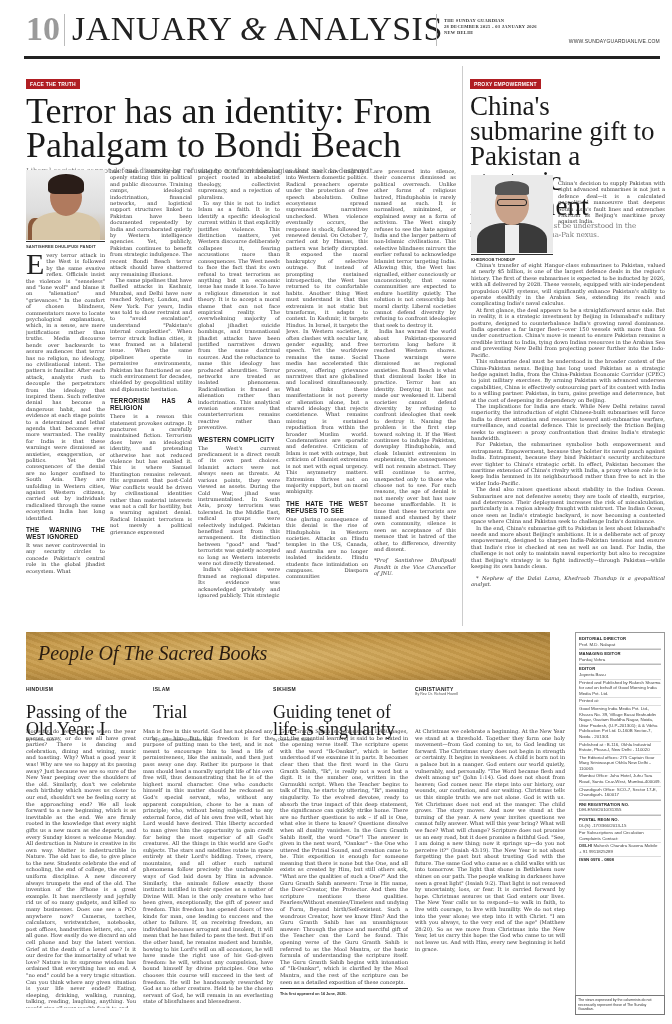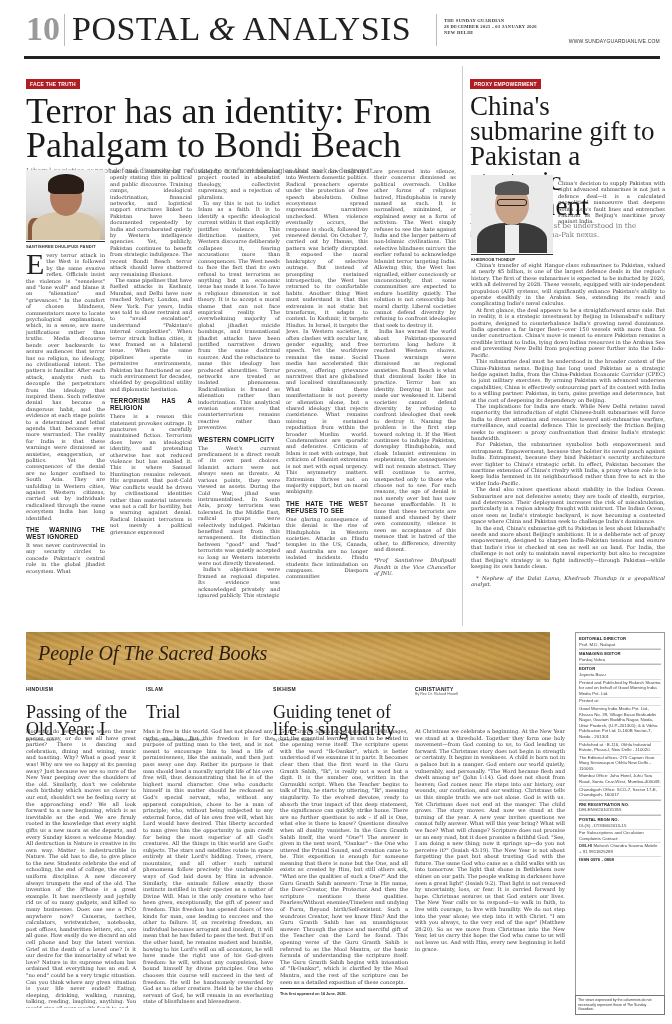--- a/index.html
+++ b/index.html
@@ -71,21 +71,21 @@
   .edbox .val { border-bottom: 1px solid #ddd; padding-bottom: 1px; }
   .edbox .issn { font-weight: bold; color: #222; }
   .disclaimer { position: absolute; left: 575px; top: 995px; width: 90px; border: 1px solid #777; padding: 2px; font-family: "Liberation Sans", sans-serif; font-size: 3.6px; line-height: 4.6px; color: #333; background: #fff; }
 </style>
 </head>
 <body>
 
 <header class="masthead">
   <div class="page-num">10</div>
   <div class="mast-div1"></div>
-  <div class="section-title"><span>POSTAL </span><span class="amp">&amp;</span><span> ANALYSIS</span></div>
+  <div class="section-title"><span>JANUARY </span><span class="amp">&amp;</span><span> ANALYSIS</span></div>
   <div class="mast-div2"></div>
   <div class="mast-meta">
     <div>THE SUNDAY GUARDIAN</div>
     <div>28 DECEMBER 2025 - 03 JANUARY 2026</div>
     <div>NEW DELHI</div>
   </div>
   <div class="mast-url">WWW.SUNDAYGUARDIANLIVE.COM</div>
 </header>
 <div class="mast-rule"></div>
 
@@ -169,21 +169,21 @@
 
 <div class="banner">
   <div class="banner-title">People Of The Sacred Books</div>
 </div>
 
 <div class="faith" style="left:26px; width:130px;">
   <div class="tag">HINDUISM</div>
   <h2>Passing of the Old Year: I</h2>
   <div class="by">By Prarthna Saran</div>
 </div>
-<div class="faith" style="left:146px; width:130px;">
+<div class="faith" style="left:153px; width:130px;">
   <div class="tag">ISLAM</div>
   <h2>Trial</h2>
   <div class="by" style="margin-top:17px;">By (Late) Maulana Wahiduddin Khan</div>
 </div>
 <div class="faith" style="left:273px; width:140px;">
   <div class="tag">SIKHISM</div>
   <h2>Guiding tenet of life is singularity</h2>
   <div class="by">By Davinder P.S. Sandhu</div>
 </div>
 <div class="faith" style="left:415px; width:150px;">

